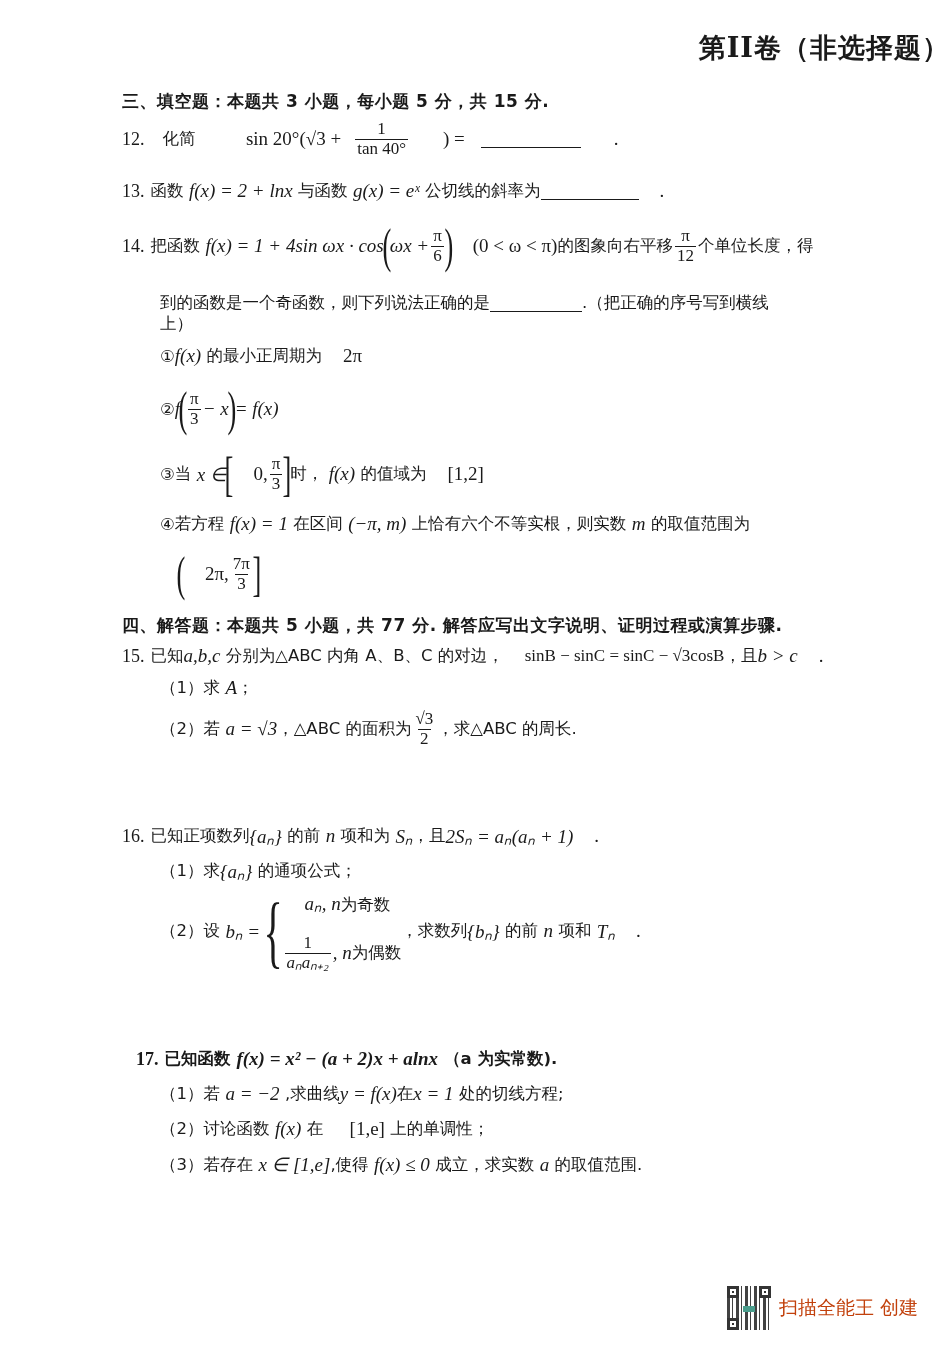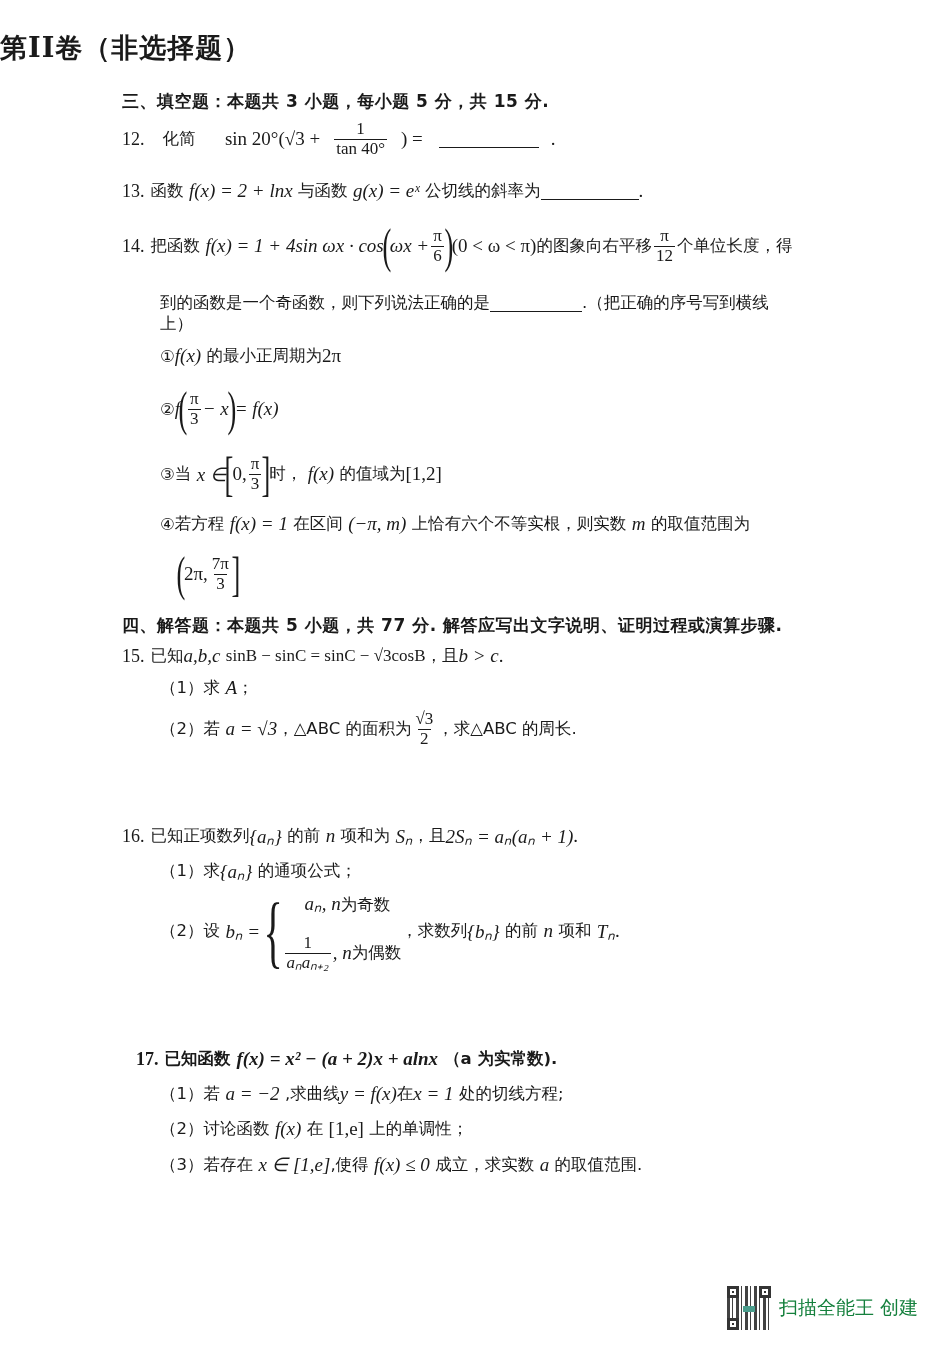--- a/index.html
+++ b/index.html
@@ -1,35 +1,35 @@
 <!DOCTYPE html>
 <html><head>
 <meta charset="utf-8">
 <style>
   html, body { margin: 0; padding: 0; }
   body {
     width: 950px; height: 1345px; background: #ffffff; position: relative; overflow: hidden;
     font-family: "DejaVu Serif", "Liberation Serif", serif; color: #1a1a1a;
   }
   .abs { position: absolute; white-space: nowrap; }
-  .title { font-size: 27px; font-weight: bold; left: 0; width: 950px; text-align: left; top: 30px; letter-spacing: 1px; }
+  .title { font-size: 27px; font-weight: bold; left: 0; width: 950px; text-align: right; top: 30px; letter-spacing: 1px; }
   .section { font-size: 17px; font-weight: bold; font-family: "DejaVu Sans", sans-serif; letter-spacing: 0.5px; }
   .line { font-size: 17px; display: flex; align-items: center; }
   .qn { font-family: "Liberation Serif", serif; font-size: 18px; margin-right: 6px; }
   .cn { font-family: "DejaVu Sans", sans-serif; font-size: 16.5px; }
   .m { font-family: "Liberation Serif", serif; font-size: 19px; font-style: italic; }
-  .mr { font-family: "Liberation Serif", serif; font-size: 19px; }
+  .mr { font-family: "Liberation Serif", serif; font-size: 19px; margin-left: 21px; }
   .frac { display: inline-flex; flex-direction: column; align-items: center; vertical-align: middle; margin: 0 2px; font-family: "Liberation Serif", serif; font-size: 17px; line-height: 1.1; }
   .frac .num { padding: 0 2px; }
   .frac .den { border-top: 1.3px solid #1a1a1a; padding: 0 2px; }
   .big { font-size: 48px; font-family: "Liberation Serif", serif; font-weight: 200; line-height: 1; transform: scaleX(0.55); display: inline-block; margin: 0 -5px; }
   .blank { display: inline-block; border-bottom: 1.3px solid #1a1a1a; height: 16px; vertical-align: baseline; }
   .brace { font-size: 80px; font-family: "Liberation Serif", serif; font-weight: 100; transform: scaleX(0.5); display: inline-block; margin: 0 -10px 0 -6px; line-height: 1; }
   .cases { display: inline-flex; flex-direction: column; justify-content: center; gap: 18px; }
-  .footer { right: 32px; top: 1286px; display: flex; align-items: center; font-family: "DejaVu Sans", sans-serif; font-size: 19px; color: #15803d; }
+  .footer { right: 32px; top: 1286px; display: flex; align-items: center; font-family: "DejaVu Sans", sans-serif; font-size: 19px; color: #c2410c; }
   .qr { width: 44px; height: 44px; margin-right: 8px; position: relative;
         background:
           repeating-linear-gradient(90deg, #222 0 3px, #fff 3px 5px, #222 5px 6px, #fff 6px 9px),
           #fff;
         opacity: 0.85; }
   .qr .corner { position: absolute; width: 12px; height: 12px; border: 3px solid #111; background: #fff; box-sizing: border-box; }
   .qr .corner::after { content: ""; position: absolute; left: 2px; top: 2px; width: 2px; height: 2px; background: #111; }
   .qr .dot { position: absolute; left: 16px; top: 20px; width: 12px; height: 6px; background: #2a8c78; }
 </style>
 </head>
@@ -148,20 +148,21 @@
   </span>
   <span class="big">]</span>
 </div>
 
 <div class="abs section" style="left:122px; top:614px;">四、解答题：本题共 5 小题，共 77 分. 解答应写出文字说明、证明过程或演算步骤.</div>
 
 <div class="abs line" style="left:122px; top:645px;">
   <span class="qn">15.</span>
   <span class="cn">已知</span>
   <span class="m">a,b,c</span>&nbsp;
+  <span class="cn">分别为△ABC 内角 A、B、C 的对边，</span>
   <span class="mr" style="font-size:17px;">sinB − sinC = sinC − √3cosB</span>
   <span class="cn">，且</span>
   <span class="m">b &gt; c</span>
   <span class="mr">.</span>
 </div>
 <div class="abs line" style="left:160px; top:677px;">
   <span class="cn">（1）</span>
   <span class="cn">求</span>&nbsp;
   <span class="m">A</span>
   <span class="cn">；</span>

